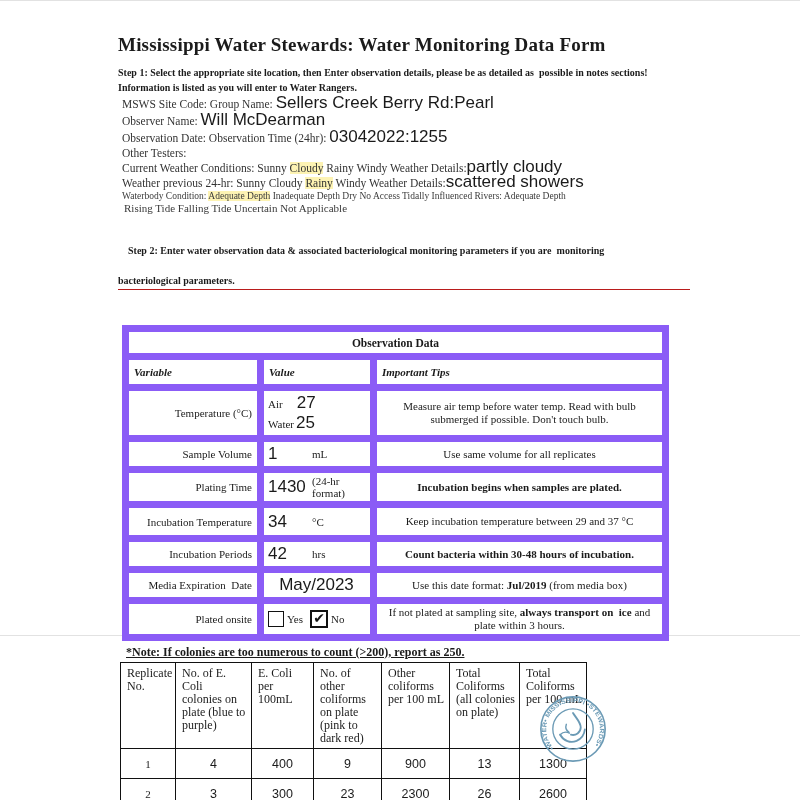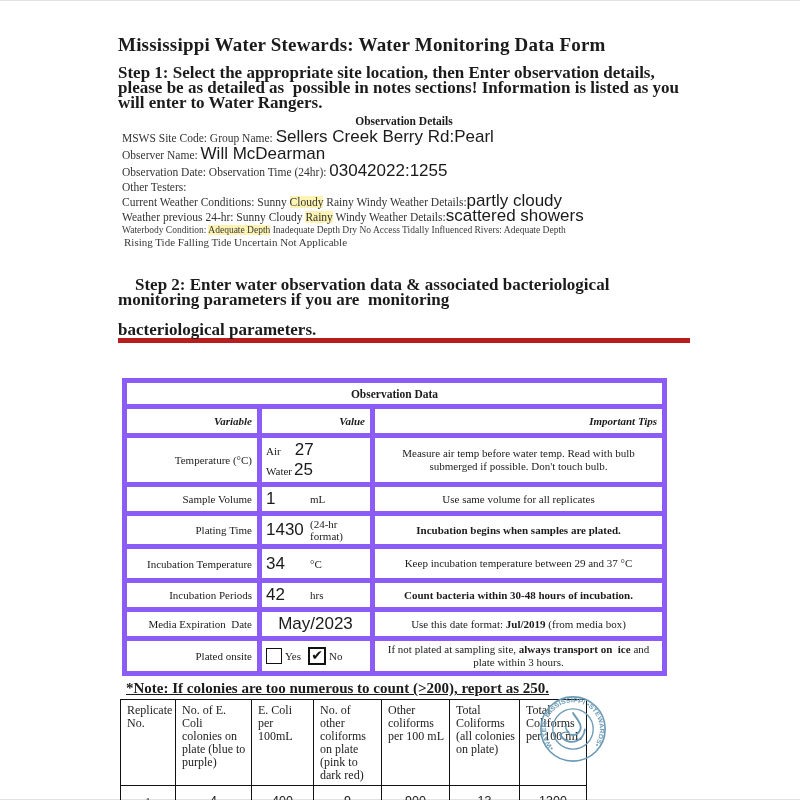--- a/index.html
+++ b/index.html
@@ -1,61 +1,60 @@
 <!DOCTYPE html>
 <html><head>
 <meta charset="utf-8">
 <style>
   html,body{margin:0;padding:0;background:#ffffff;}
   body{width:800px;height:800px;overflow:hidden;font-family:"Liberation Serif",serif;color:#1b1b1b;position:relative;}
-  .page{box-sizing:border-box;width:800px;height:800px;padding:30px 110px 0 118px;border-top:1px solid #e2e2e2;border-bottom:1px solid #e2e2e2;position:relative;}
+  .page{box-sizing:border-box;width:800px;height:636px;padding:30px 110px 0 118px;border-top:1px solid #e2e2e2;border-bottom:1px solid #e2e2e2;position:relative;}
   .title{font-size:19px;font-weight:bold;margin:3px 0 9px 0;letter-spacing:.2px;}
-  .step{font-size:17px;font-weight:bold;line-height:15px;white-space:pre-wrap;}
+  .step{font-size:10px;font-weight:bold;line-height:15px;white-space:pre-wrap;}
   .center-head{font-size:11.5px;font-weight:bold;text-align:center;margin:5px 0 2px 0;}
   .detail-line{font-size:11.5px;color:#333;line-height:16px;padding-left:4px;}
   .detail-line.tight{line-height:14px;}
   .detail-line.small{font-size:9.5px;line-height:12px;color:#3a3a3a;}
   .entered{font-family:"Liberation Sans",sans-serif;font-size:17px;color:#1a1a1a;}
   .hl{background:#fdf3b3;}
   .step2{margin-top:14px;}
-  .step2 .uline2{display:block;border-bottom:5px solid #b91c1c;padding-bottom:1px;width:100%;}
+  .step2 .uline2{display:block;border-bottom:1px solid #b91c1c;padding-bottom:1px;width:100%;}
   table{border-collapse:collapse;}
   .obs-table{width:540px;margin:5px 0 0 4px;table-layout:fixed;}
-  .obs-table td,.obs-table th{border:5px solid #8b5cf6;font-size:11px;vertical-align:middle;padding:2px 5px;}
+  .obs-table td,.obs-table th{border:7px solid #8b5cf6;font-size:11px;vertical-align:middle;padding:2px 5px;}
   .obs-table .tbl-title{font-size:11.5px;font-weight:bold;text-align:center;height:17px;}
-  .obs-table th{font-style:italic;font-weight:bold;height:20px;text-align:right;}
+  .obs-table th{font-style:italic;font-weight:bold;height:20px;text-align:left;}
   .obs-table td.var{text-align:right;padding-left:16px;white-space:pre-wrap;}
   .obs-table td.tip{text-align:center;white-space:pre-wrap;line-height:13px;}
   .obs-table td.val{padding-left:4px;}
   .valline{display:flex;align-items:center;}
   .unitgap{display:inline-block;min-width:44px;}
   .r-temp{height:34px;} .r-sm{height:20px;} .r-md{height:24px;} .r-inc{height:34px;} .r-media{height:26px;} .r-plate{height:32px;}
   .cb{width:14px;height:14px;border:1.5px solid #111;display:inline-block;vertical-align:middle;margin-right:3px;background:#fff;}
   .cb.checked{border-width:2px;font-family:"DejaVu Sans",sans-serif;font-size:14px;font-weight:bold;line-height:12px;text-align:center;color:#111;}
   .cb-label{font-size:11px;margin-right:7px;vertical-align:middle;text-align:right;}
-  .note{font-size:15px;font-weight:bold;margin:4px 0 2px 8px;}
+  .note{font-size:12px;font-weight:bold;margin:4px 0 2px 8px;}
   .note span{text-decoration:underline;}
   .rep-table{width:466px;margin:2px 0 0 2px;table-layout:fixed;}
   .rep-table td,.rep-table th{border:1px solid #111;}
   .rep-table th{font-size:12px;font-weight:normal;text-align:left;vertical-align:top;padding:4px 3px 3px 6px;height:58px;line-height:13px;white-space:pre-wrap;}
   .rep-table td{height:27px;text-align:center;font-family:"Liberation Sans",sans-serif;font-size:12.5px;}
   .rep-table td.repno{font-family:"Liberation Serif",serif;font-size:11px;}
   .step3{margin-top:16px;width:580px;}
   .logo{position:absolute;left:539px;top:694px;width:68px;height:68px;}
 </style>
 </head>
 <body>
 
 <div class="page">
 
   <div class="title">Mississippi Water Stewards: Water Monitoring Data Form</div>
 
   <div class="step">Step 1: Select the appropriate site location, then Enter observation details, please be as detailed as  possible in notes sections! Information is listed as you will enter to Water Rangers.</div>
 
-  <div class="center-head">Observation Details</div>
 
   <div class="detail-line">
     <span>MSWS Site Code: Group Name:</span>
     <span class="entered">Sellers Creek Berry Rd:Pearl</span>
   </div>
   <div class="detail-line">
     <span>Observer Name:</span>
     <span class="entered">Will McDearman</span>
   </div>
   <div class="detail-line">

